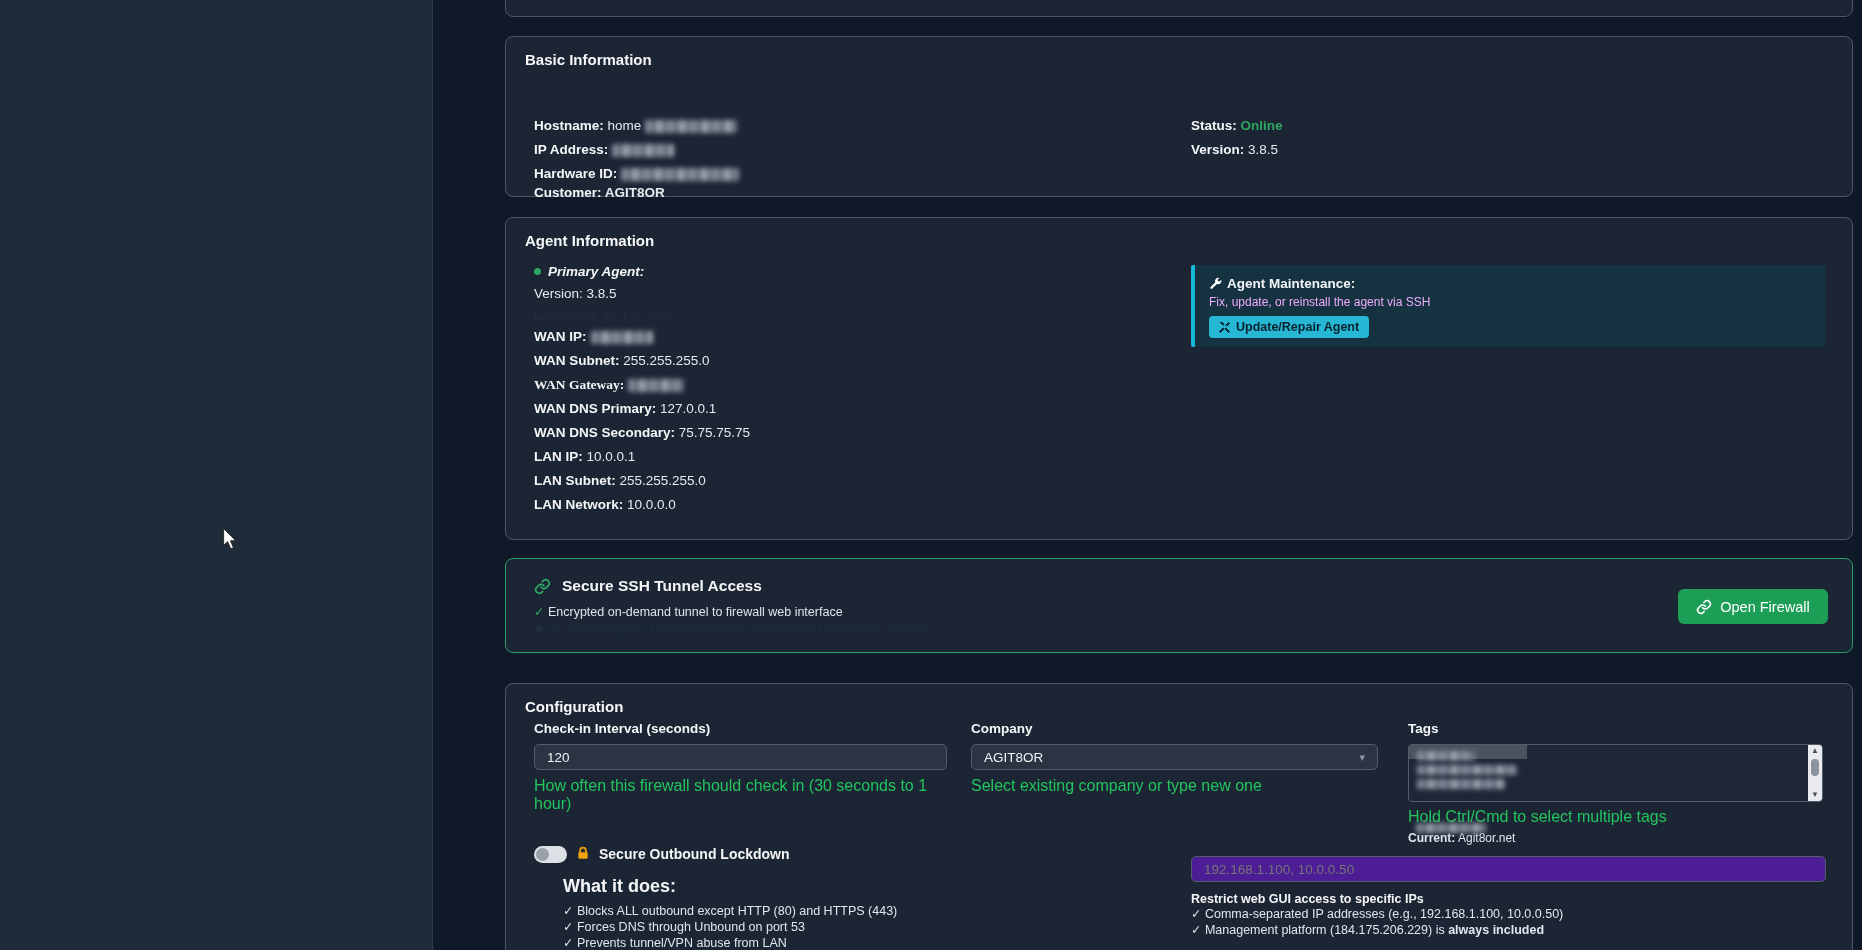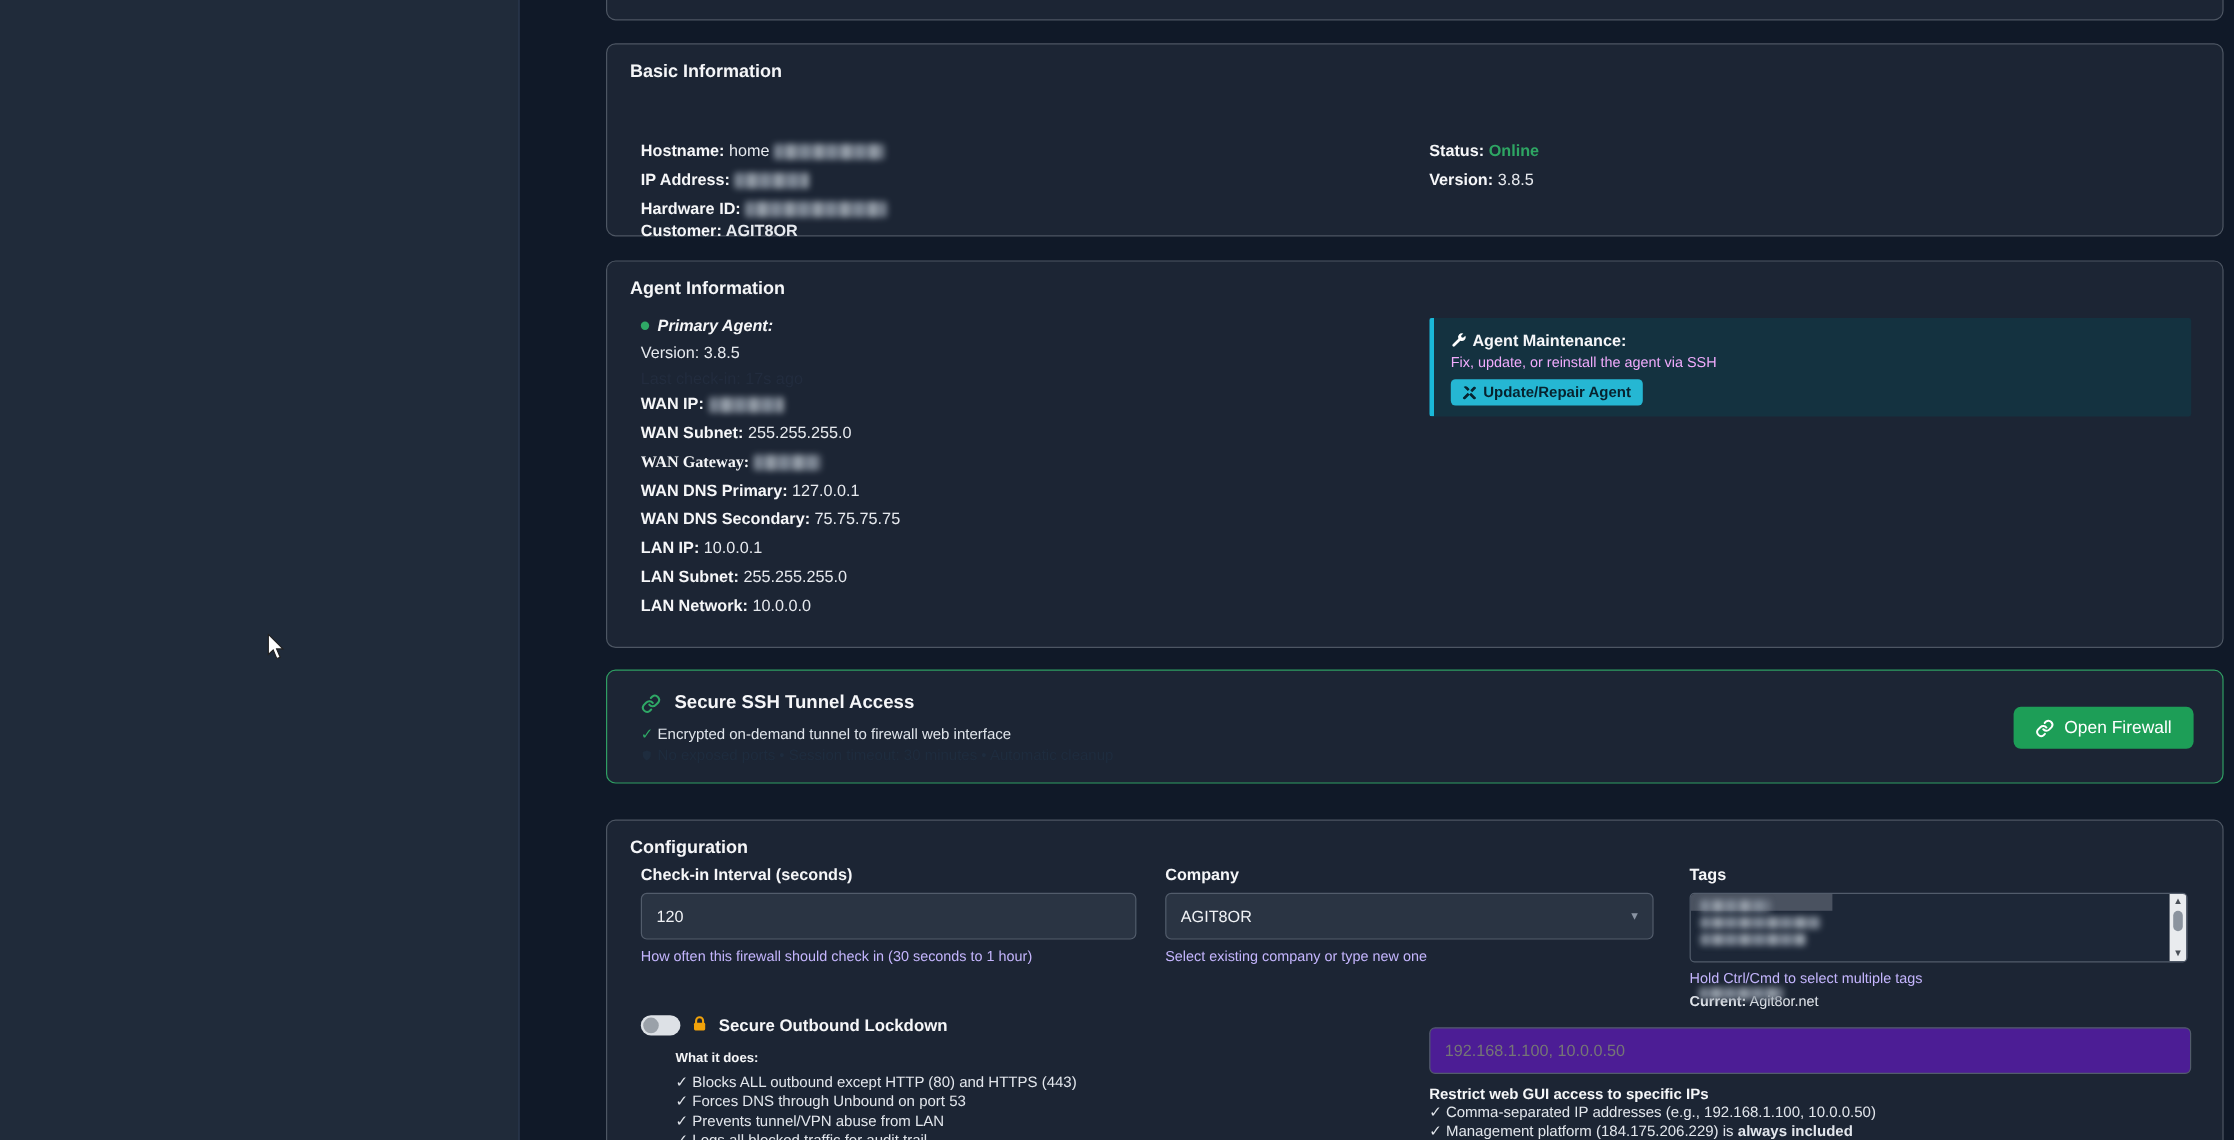--- a/index.html
+++ b/index.html
@@ -43,25 +43,25 @@
     font-family:"Liberation Sans", sans-serif;
   }
   .btn-green {
     position:absolute; left:1172px; top:30px; width:150px; height:35px;
     display:flex; align-items:center; justify-content:center; gap:8px;
     background:#1d9e57; color:#ffffff; border:none; border-radius:6px;
     font-size:14.5px; cursor:pointer; font-family:"Liberation Sans", sans-serif;
   }
   .input {
     background:#2a3443; border:1px solid #525c6b; border-radius:5px;
-    color:#f0f2f5; font-size:13.5px; padding:0 12px; height:39px; width:100%;
+    color:#f0f2f5; font-size:13.5px; padding:0 12px; height:26px; width:100%;
     font-family:"Liberation Sans", sans-serif;
   }
   .label { font-size:13.5px; font-weight:bold; color:#f5f6f8; }
-  .helper { font-size:12px; color:#c4b5fd; }
+  .helper { font-size:16px; color:#22c55e; }
   .col { position:absolute; top:37px; }
   .checklist { font-size:12.5px; color:#e2e6ec; line-height:16px; white-space:nowrap; }
   .toggle {
     position:relative; display:inline-block; width:33px; height:17px;
     background:#dde1e6; border-radius:9px; vertical-align:-4px; cursor:pointer;
   }
   .toggle .knob {
     position:absolute; left:2px; top:2px; width:13px; height:13px;
     border-radius:50%; background:#9aa1a9;
   }
@@ -229,21 +229,21 @@
       <div style="display:flex;align-items:flex-start;gap:9px;">
         <span class="toggle">
             <span class="knob"></span>
           </span>
         <svg width="14" height="15" viewBox="0 0 24 24">
           <path fill="none" stroke="#f1a20a" stroke-width="3" d="M7 11V7a5 5 0 0 1 10 0v4"></path>
           <rect x="4" y="10" width="16" height="11" rx="2" fill="#f1a20a"></rect>
         </svg>
         <span style="font-size:14px;font-weight:bold;color:#f5f6f8;">Secure Outbound Lockdown</span>
       </div>
-      <div style="margin:13px 0 6px 29px;font-size:11px;font-weight:bold;color:#f5f6f8;">What it does:</div>
+      <div style="margin:13px 0 6px 29px;font-size:18px;font-weight:bold;color:#f5f6f8;">What it does:</div>
       <div class="checklist" style="margin-left:29px;">✓ Blocks ALL outbound except HTTP (80) and HTTPS (443)</div>
       <div class="checklist" style="margin-left:29px;">✓ Forces DNS through Unbound on port 53</div>
       <div class="checklist" style="margin-left:29px;">✓ Prevents tunnel/VPN abuse from LAN</div>
       <div class="checklist" style="margin-left:29px;">✓ Logs all blocked traffic for audit trail</div>
     </div>
 
     <div style="position:absolute;left:685px;top:162px;width:635px;">
       <input class="input" style="margin-top: 10px; background: #4c1d95;" placeholder="192.168.1.100, 10.0.0.50">
       <div style="margin-top:10px;font-size:12.5px;font-weight:bold;color:#f5f6f8;">Restrict web GUI access to specific IPs</div>
       <div class="checklist">✓ Comma-separated IP addresses (e.g., 192.168.1.100, 10.0.0.50)</div>

